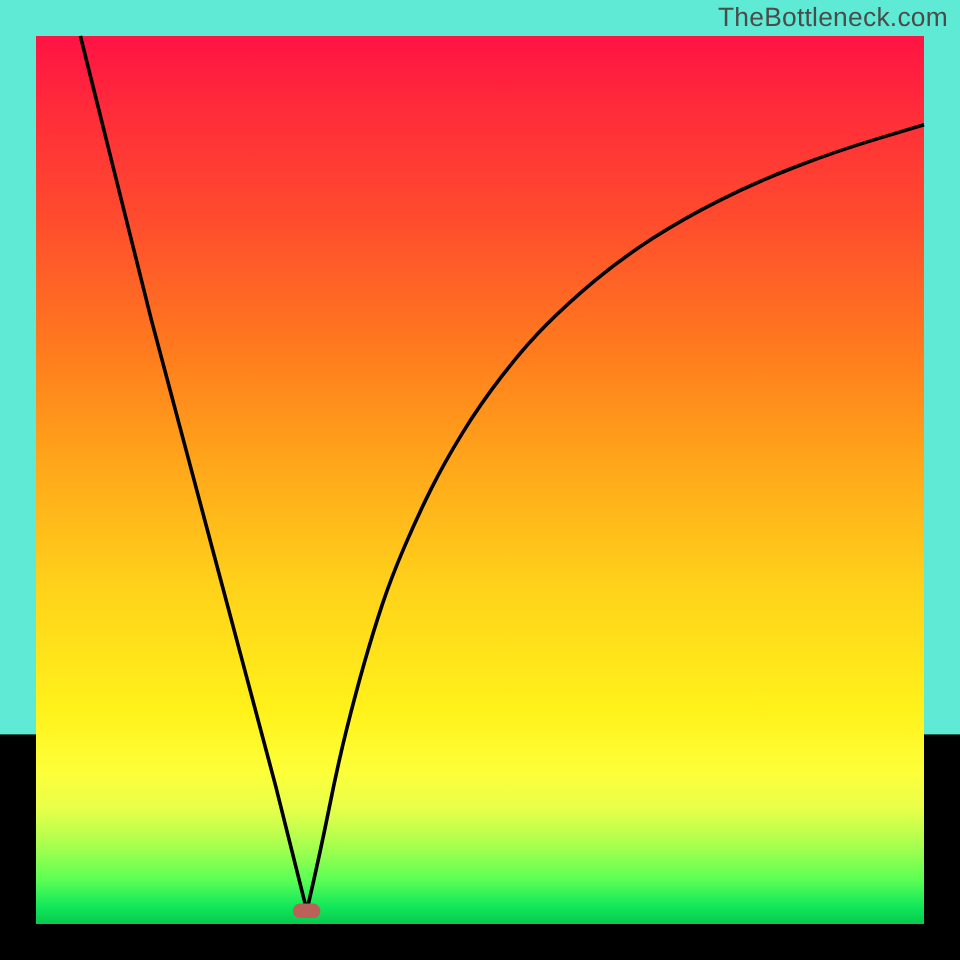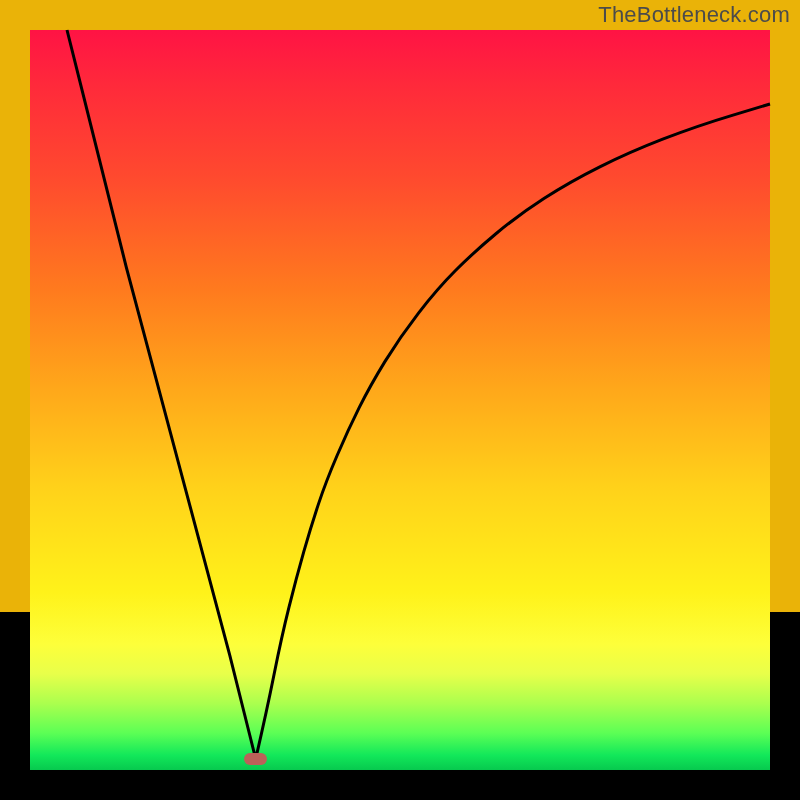--- a/index.html
+++ b/index.html
@@ -8,21 +8,21 @@
     width: 800px;
     height: 800px;
     background: #000000;
     font-family: Arial, Helvetica, sans-serif;
     overflow: hidden;
   }
   .frame {
     position: relative;
     width: 800px;
     height: 612px;
-    background: #eab308;
+    background: #5eead4;
   }
   .watermark {
     position: absolute;
     top: 2px;
     right: 10px;
     color: #4b4b4b;
     font-size: 22px;
     font-weight: 400;
     letter-spacing: 0.2px;
     user-select: none;

